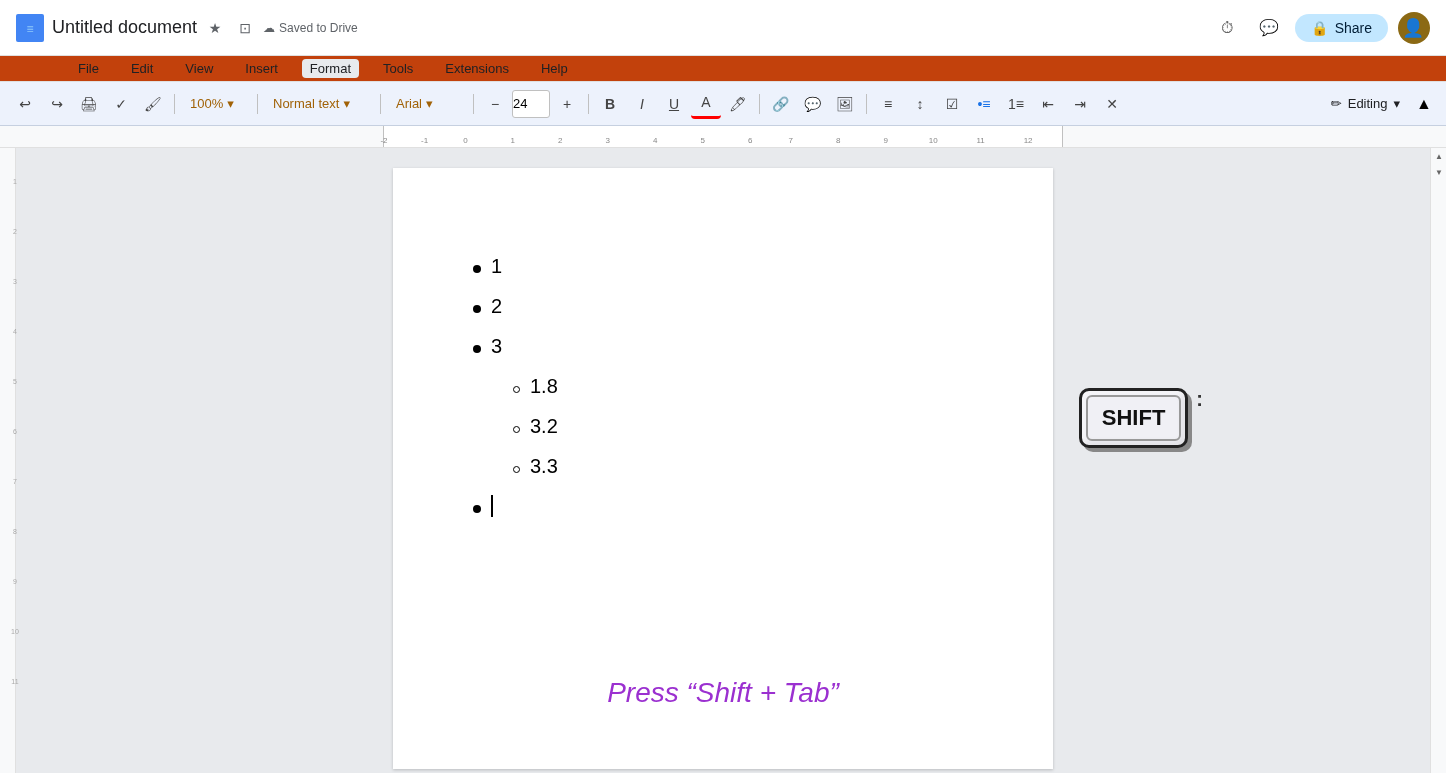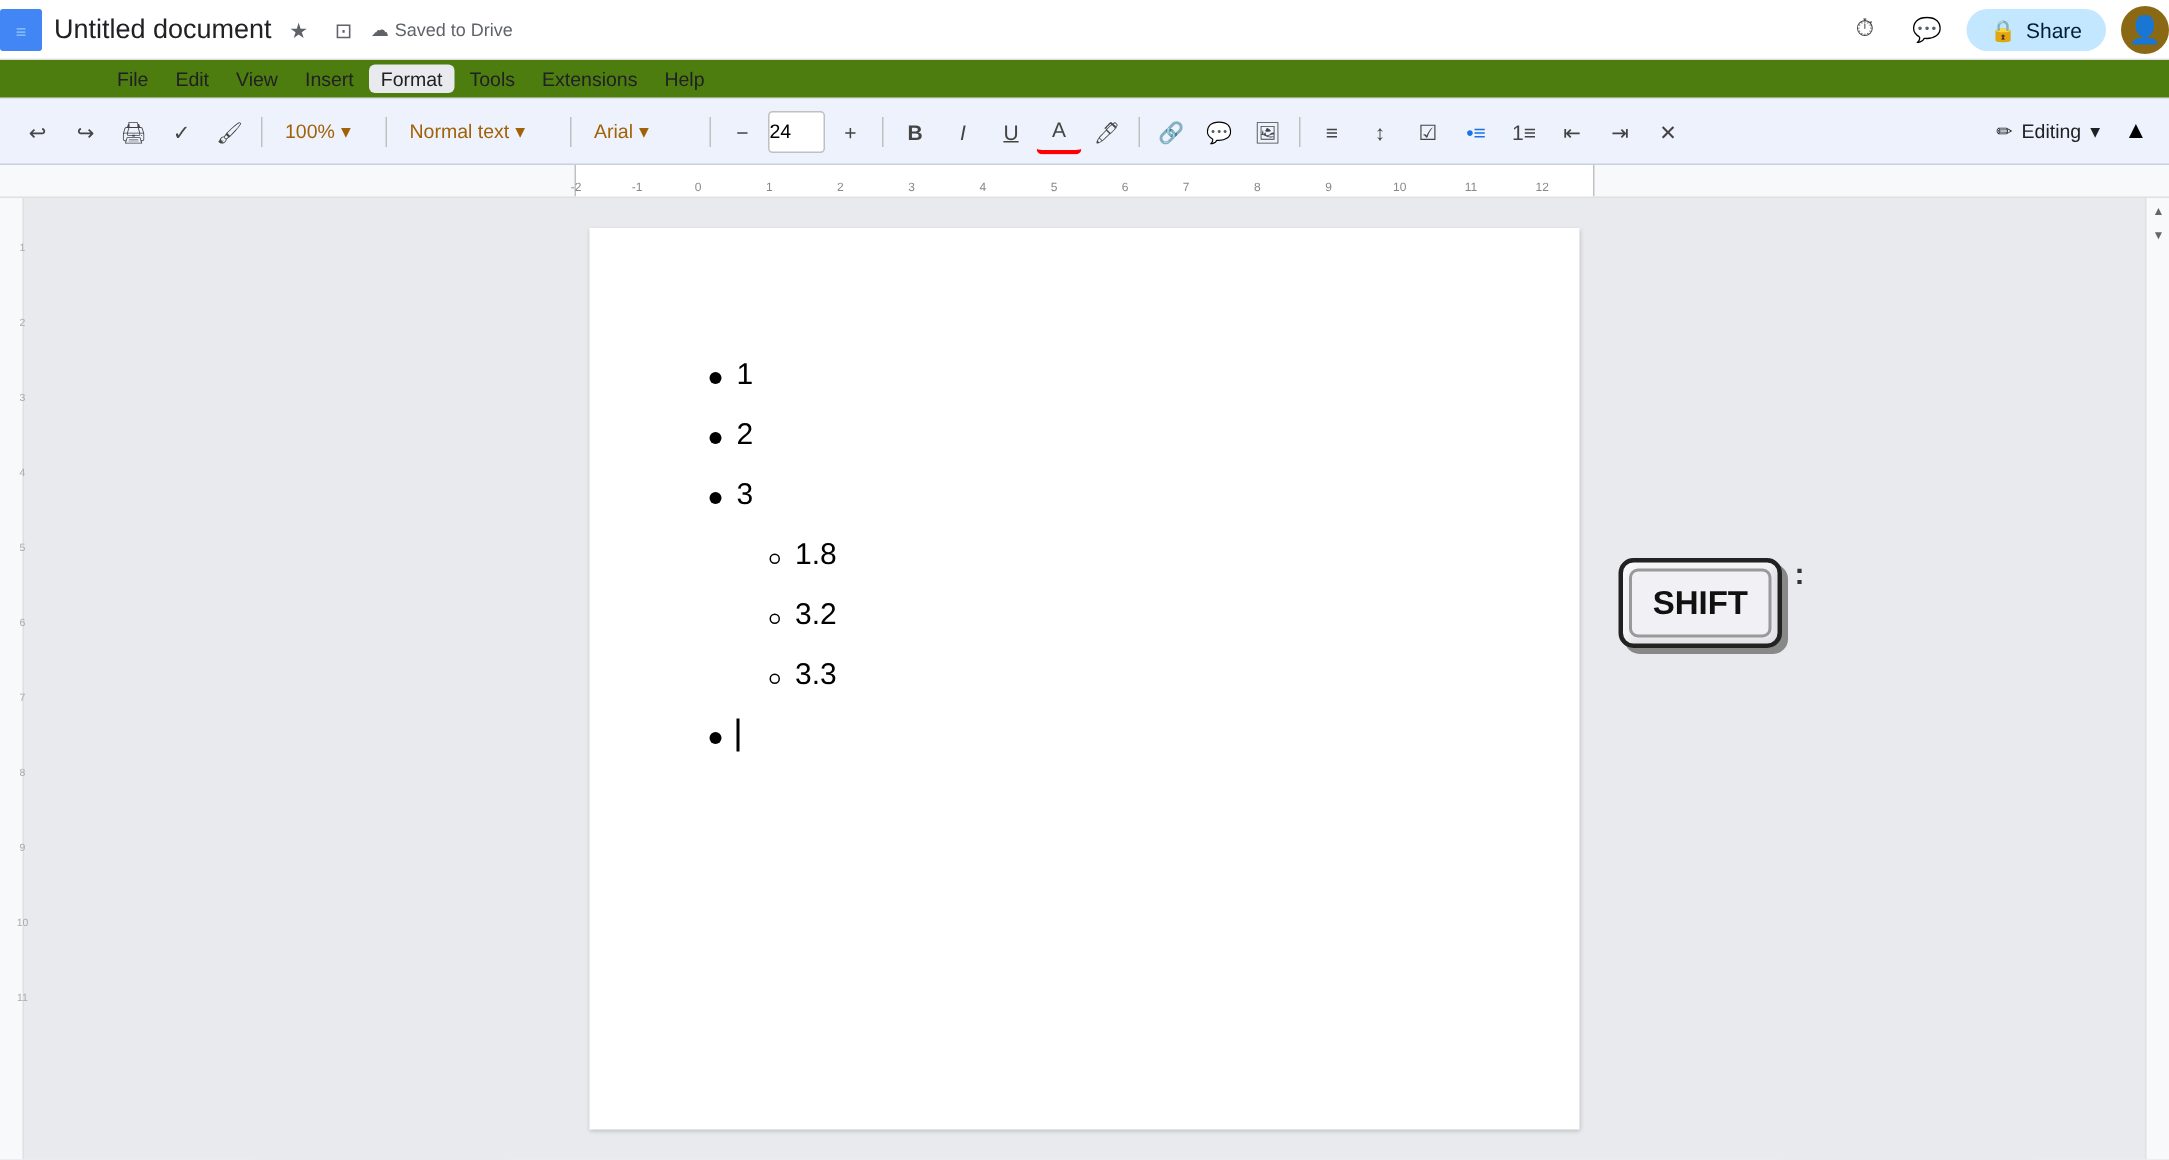--- a/index.html
+++ b/index.html
@@ -1,24 +1,24 @@
 <!DOCTYPE html>
 <html><head>
   <meta charset="utf-8">
   <style>
     * { box-sizing: border-box; margin: 0; padding: 0; }
     body { font-family: Arial, sans-serif; background: #f0f0f0; height: 773px; overflow: hidden; user-select: none; }
 
     
     #title-bar {
-      height: 40px;
+      height: 56px;
       background: #fff;
       display: flex;
       align-items: center;
-      padding: 0 0;
+      padding: 0 16px;
       gap: 8px;
       border-bottom: 1px solid #e0e0e0;
     }
     #title-bar .doc-icon {
       width: 28px; height: 28px;
       background: #4285f4;
       border-radius: 2px;
       display: flex; align-items: center; justify-content: center;
       color: white; font-size: 16px; font-weight: bold;
       flex-shrink: 0;
@@ -41,25 +41,25 @@
       cursor: pointer;
       display: flex; align-items: center; gap: 6px;
       color: #001d35;
       font-weight: 500;
     }
     .avatar { width: 32px; height: 32px; border-radius: 50%; background: #8b6914; overflow: hidden; display: flex; align-items: center; justify-content: center; }
 
     
     #menu-bar {
       height: 26px;
-      background: #4d7c0f;
+      background: #c2410c;
       display: flex;
       align-items: center;
       padding: 0 70px;
-      gap: 2px;
+      gap: 16px;
       border-bottom: 1px solid #e0e0e0;
     }
     .menu-item {
       padding: 2px 8px;
       font-size: 13px;
       color: #202124;
       border-radius: 4px;
       cursor: pointer;
     }
     .menu-item.active { background: #e8eaed; }
@@ -453,20 +453,21 @@
           <div class="bullet-dot"></div>
           <span class="bullet-text"><span class="cursor"></span></span>
         </li>
       </ul>
 
       <div class="keyboard-overlay">
         <div class="key-btn">SHIFT</div>
         <span class="key-plus">:</span>
       </div>
 
+      <div class="press-text">Press “Shift + Tab”</div>
     </div>
   </div>
 
   <div id="right-side">
     <div class="scroll-btn">▲</div>
     <div style="flex:1;"></div>
     <div class="scroll-btn">▼</div>
   </div>
 </div>
 

